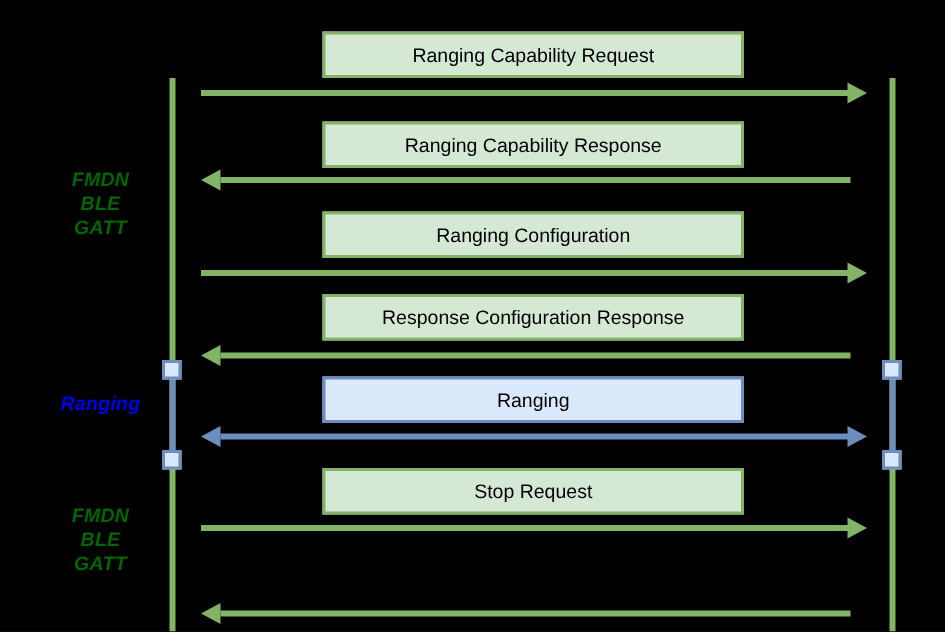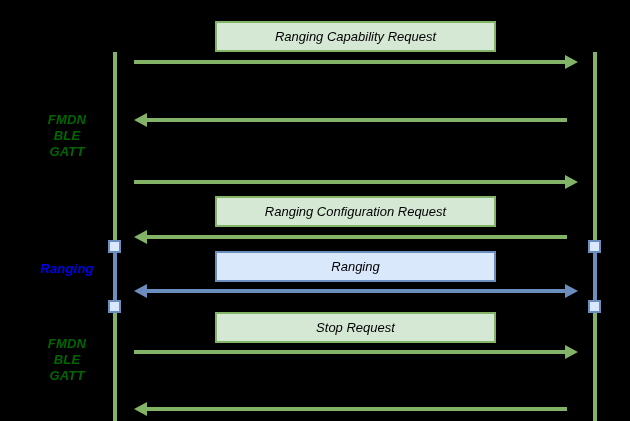--- a/index.html
+++ b/index.html
@@ -55,21 +55,21 @@
     background:var(--node-fill);
     border:2px solid var(--blue-stroke);
   }
 
   
   .msg-box{
     position:absolute;
     left:215px;width:281px;height:31px;
     box-sizing:border-box;
     display:flex;align-items:center;justify-content:center;
-    font-size:13px;color:var(--box-text);font-style:italic;
+    font-size:13px;color:var(--box-text);
   }
   .msg-box.green{background:var(--green-fill);border:2px solid var(--green-stroke);}
   .msg-box.blue{background:var(--blue-fill);border:2px solid var(--blue-stroke);}
 
   
   .shaft{position:absolute;height:4px;}
   .shaft.g{background:var(--green-stroke);}
   .shaft.b{background:var(--blue-stroke);}
   .head-r{
     position:absolute;width:0;height:0;
@@ -104,27 +104,29 @@
 
   <div class="node" style="left:108px;top:240px"></div>
   <div class="node" style="left:588px;top:240px"></div>
   <div class="node" style="left:108px;top:300px"></div>
   <div class="node" style="left:588px;top:300px"></div>
 
   <div class="msg-box green" style="top:21px">Ranging Capability Request</div>
   <div class="shaft g" style="left:134px;top:60px;width:432px"></div>
   <div class="head-r" style="left:565px;top:55px"></div>
 
+  <div class="msg-box green" style="top:81px">Ranging Capability Response</div>
   <div class="head-l" style="left:134px;top:113px"></div>
   <div class="shaft g" style="left:147px;top:118px;width:420px"></div>
 
+  <div class="msg-box green" style="top:141px">Ranging Configuration</div>
   <div class="shaft g" style="left:134px;top:180px;width:432px"></div>
   <div class="head-r" style="left:565px;top:175px"></div>
 
-  <div class="msg-box green" style="top:196px">Ranging Configuration Request</div>
+  <div class="msg-box green" style="top:196px">Response Configuration Response</div>
   <div class="head-l" style="left:134px;top:230px"></div>
   <div class="shaft g" style="left:147px;top:235px;width:420px"></div>
 
   <div class="msg-box blue" style="top:251px">Ranging</div>
   <div class="head-l b" style="left:134px;top:284px"></div>
   <div class="shaft b" style="left:147px;top:289px;width:419px"></div>
   <div class="head-r b" style="left:565px;top:284px"></div>
 
   <div class="msg-box green" style="top:312px">Stop Request</div>
   <div class="shaft g" style="left:134px;top:350px;width:432px"></div>

